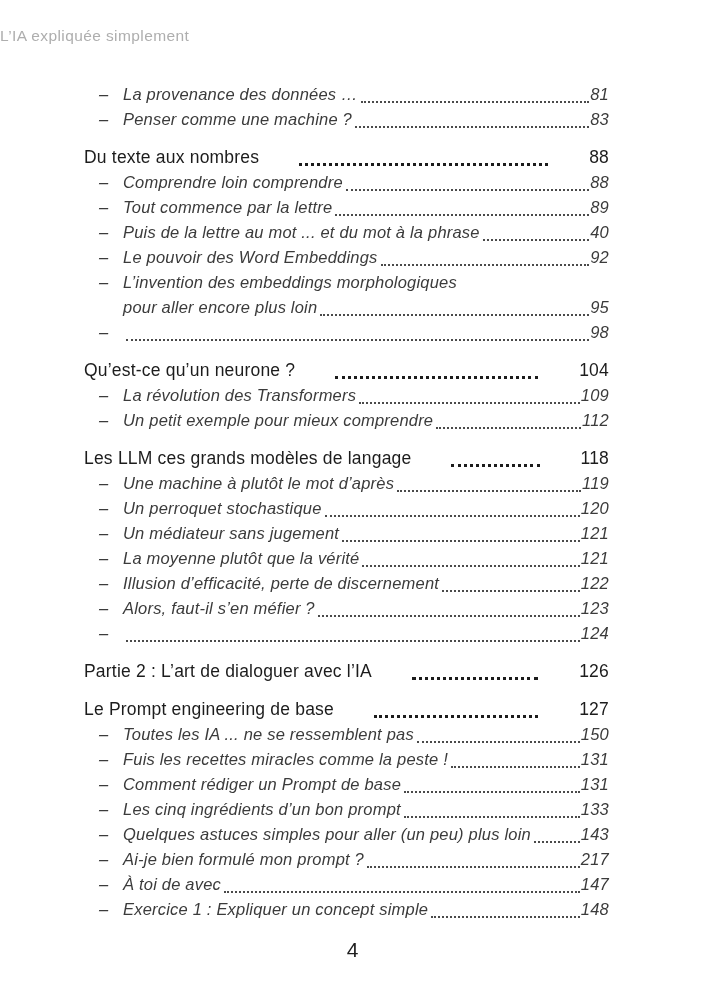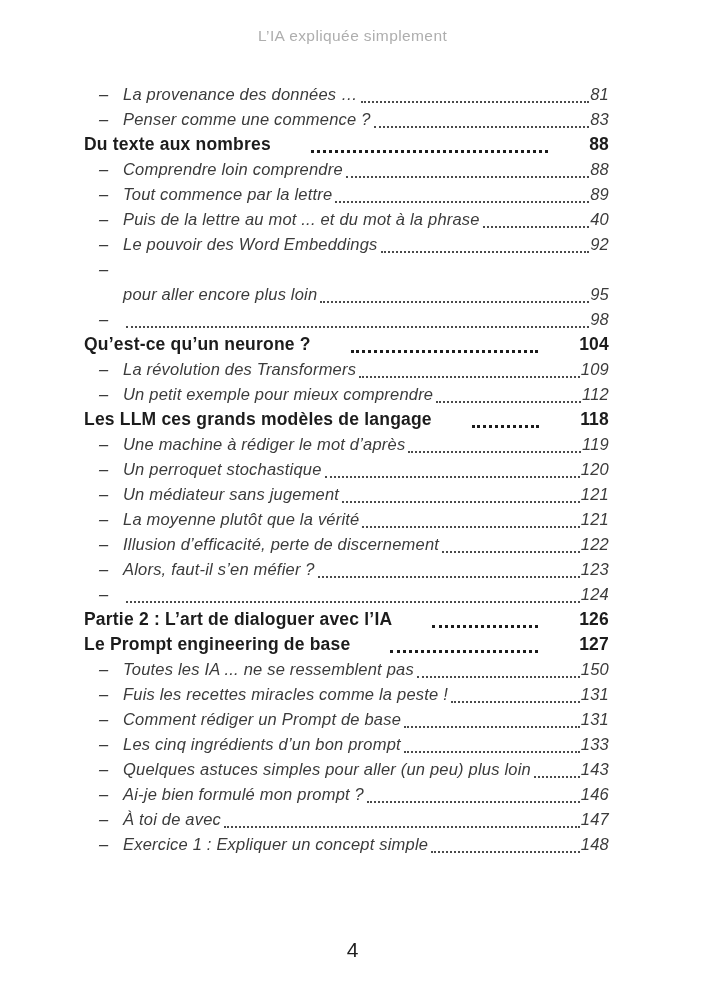--- a/index.html
+++ b/index.html
@@ -9,38 +9,38 @@
     --c-page-bg:#ffffff;
   }
   html,body{margin:0;padding:0;}
   body{
     width:705px;height:1000px;position:relative;overflow:hidden;
     background:var(--c-page-bg);
     font-family:"Liberation Sans","DejaVu Sans",sans-serif;
   }
   .running-title{
     position:absolute;top:27px;left:0;width:100%;
-    text-align:center;
     font-size:15.5px;letter-spacing:.4px;
     color:var(--c-running);
   }
   .toc-list{
     position:absolute;top:82px;left:84px;right:96px;
   }
   .row{
     display:flex;align-items:baseline;
     line-height:25px;font-size:16.5px;
     color:var(--c-entry);
     letter-spacing:.2px;
     cursor:default;
   }
   .row.entry{font-style:italic;}
   .row.chapter,.row.part{
-    font-style:normal;font-weight:700;
+    font-style:normal;font-weight:400;
     font-size:17.5px;color:var(--c-heading);
+    margin-top:13px;
     gap:36px;
   }
   .dash{flex:0 0 24px;margin-left:15px;}
   .cont .dash{visibility:hidden;}
   .label{white-space:nowrap;}
   .leader{
     flex:1 1 auto;min-width:8px;
     border-bottom:2px dotted #4a4a4a;
     align-self:flex-end;
     margin:0 1px 4px 3px;
@@ -63,21 +63,21 @@
 
 <div class="toc-list">
     <div class="row entry">
       <span class="dash">–</span>
       <span class="label">La provenance des données …</span>
       <span class="leader"></span>
       <span class="page-num">81</span>
     </div>
     <div class="row entry">
       <span class="dash">–</span>
-      <span class="label">Penser comme une commence ?</span>
+      <span class="label">Penser comme une machine ?</span>
       <span class="leader"></span>
       <span class="page-num">83</span>
     </div>
     <div class="row chapter">
       <span class="label">Du texte aux nombres</span>
       <span class="leader"></span>
       <span class="page-num">88</span>
     </div>
     <div class="row entry">
       <span class="dash">–</span>
@@ -98,20 +98,21 @@
       <span class="page-num">40</span>
     </div>
     <div class="row entry">
       <span class="dash">–</span>
       <span class="label">Le pouvoir des Word Embeddings</span>
       <span class="leader"></span>
       <span class="page-num">92</span>
     </div>
     <div class="row entry">
       <span class="dash">–</span>
+      <span class="label">L’invention des embeddings morphologiques</span>
     </div>
     <div class="row entry cont">
       <span class="dash"></span>
       <span class="label">pour aller encore plus loin</span>
       <span class="leader"></span>
       <span class="page-num">95</span>
     </div>
     <div class="row entry">
       <span class="dash">–</span>
       <span class="leader"></span>
@@ -134,21 +135,21 @@
       <span class="leader"></span>
       <span class="page-num">112</span>
     </div>
     <div class="row chapter">
       <span class="label">Les LLM ces grands modèles de langage</span>
       <span class="leader"></span>
       <span class="page-num">118</span>
     </div>
     <div class="row entry">
       <span class="dash">–</span>
-      <span class="label">Une machine à rédiger le mot d’après</span>
+      <span class="label">Une machine à plutôt le mot d’après</span>
       <span class="leader"></span>
       <span class="page-num">119</span>
     </div>
     <div class="row entry">
       <span class="dash">–</span>
       <span class="label">Un perroquet stochastique</span>
       <span class="leader"></span>
       <span class="page-num">120</span>
     </div>
     <div class="row entry">
@@ -217,21 +218,21 @@
     <div class="row entry">
       <span class="dash">–</span>
       <span class="label">Quelques astuces simples pour aller (un peu) plus loin</span>
       <span class="leader"></span>
       <span class="page-num">143</span>
     </div>
     <div class="row entry">
       <span class="dash">–</span>
       <span class="label">Ai-je bien formulé mon prompt ?</span>
       <span class="leader"></span>
-      <span class="page-num">146</span>
+      <span class="page-num">217</span>
     </div>
     <div class="row entry">
       <span class="dash">–</span>
       <span class="label">À toi de avec</span>
       <span class="leader"></span>
       <span class="page-num">147</span>
     </div>
     <div class="row entry">
       <span class="dash">–</span>
       <span class="label">Exercice 1 : Expliquer un concept simple</span>

